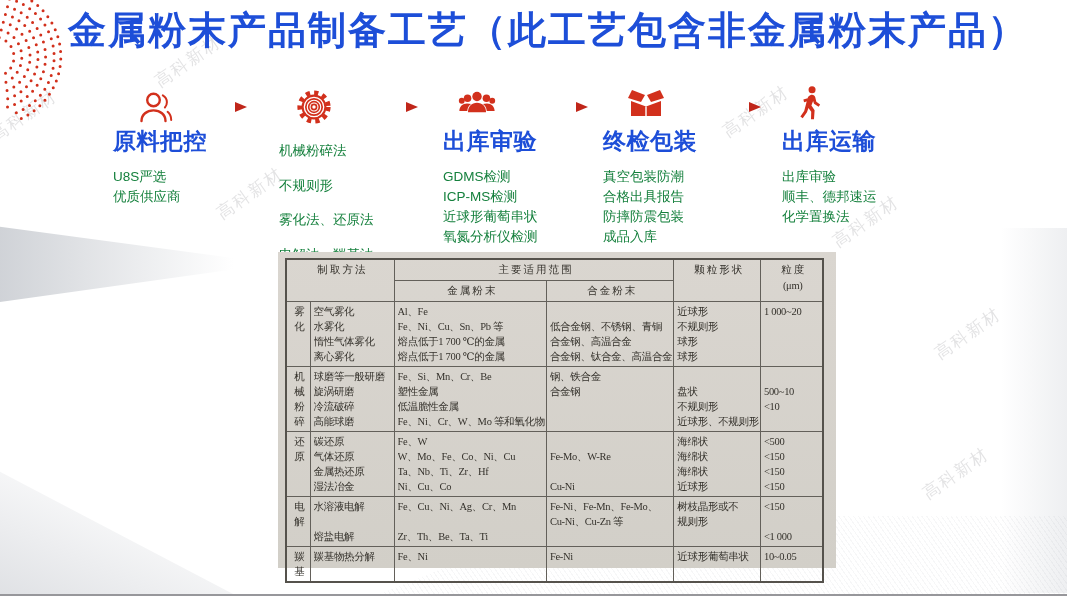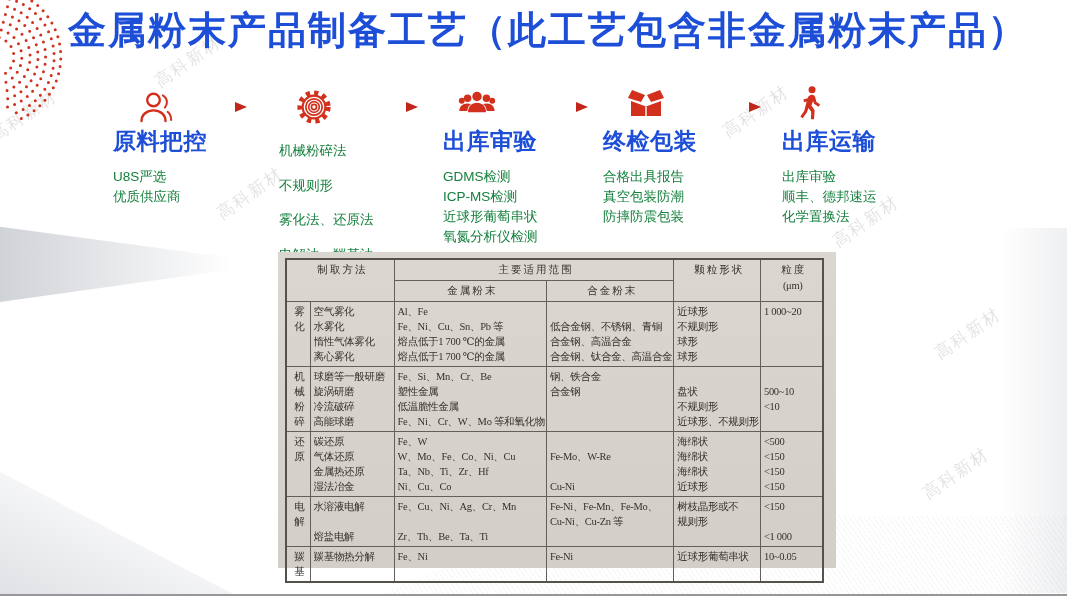--- a/index.html
+++ b/index.html
@@ -170,23 +170,24 @@
   </div>
   <div class="step" style="left:443px;top:126px;width:160px">
     <div class="name">出库审验</div>
     <div class="item">GDMS检测</div>
     <div class="item">ICP-MS检测</div>
     <div class="item">近球形葡萄串状</div>
     <div class="item">氧氮分析仪检测</div>
   </div>
   <div class="step" style="left:603px;top:126px;width:165px">
     <div class="name">终检包装</div>
+    <div class="item">真空包装防潮</div>
     <div class="item">合格出具报告</div>
-    <div class="item">真空包装防潮</div>
     <div class="item">防摔防震包装</div>
+    <div class="item">成品入库</div>
   </div>
   <div class="step" style="left:782px;top:126px;width:160px">
     <div class="name">出库运输</div>
     <div class="item">出库审验</div>
     <div class="item">顺丰、德邦速运</div>
     <div class="item">化学置换法</div>
   </div>
 
   <div class="scan">
     <table class="tbl">

